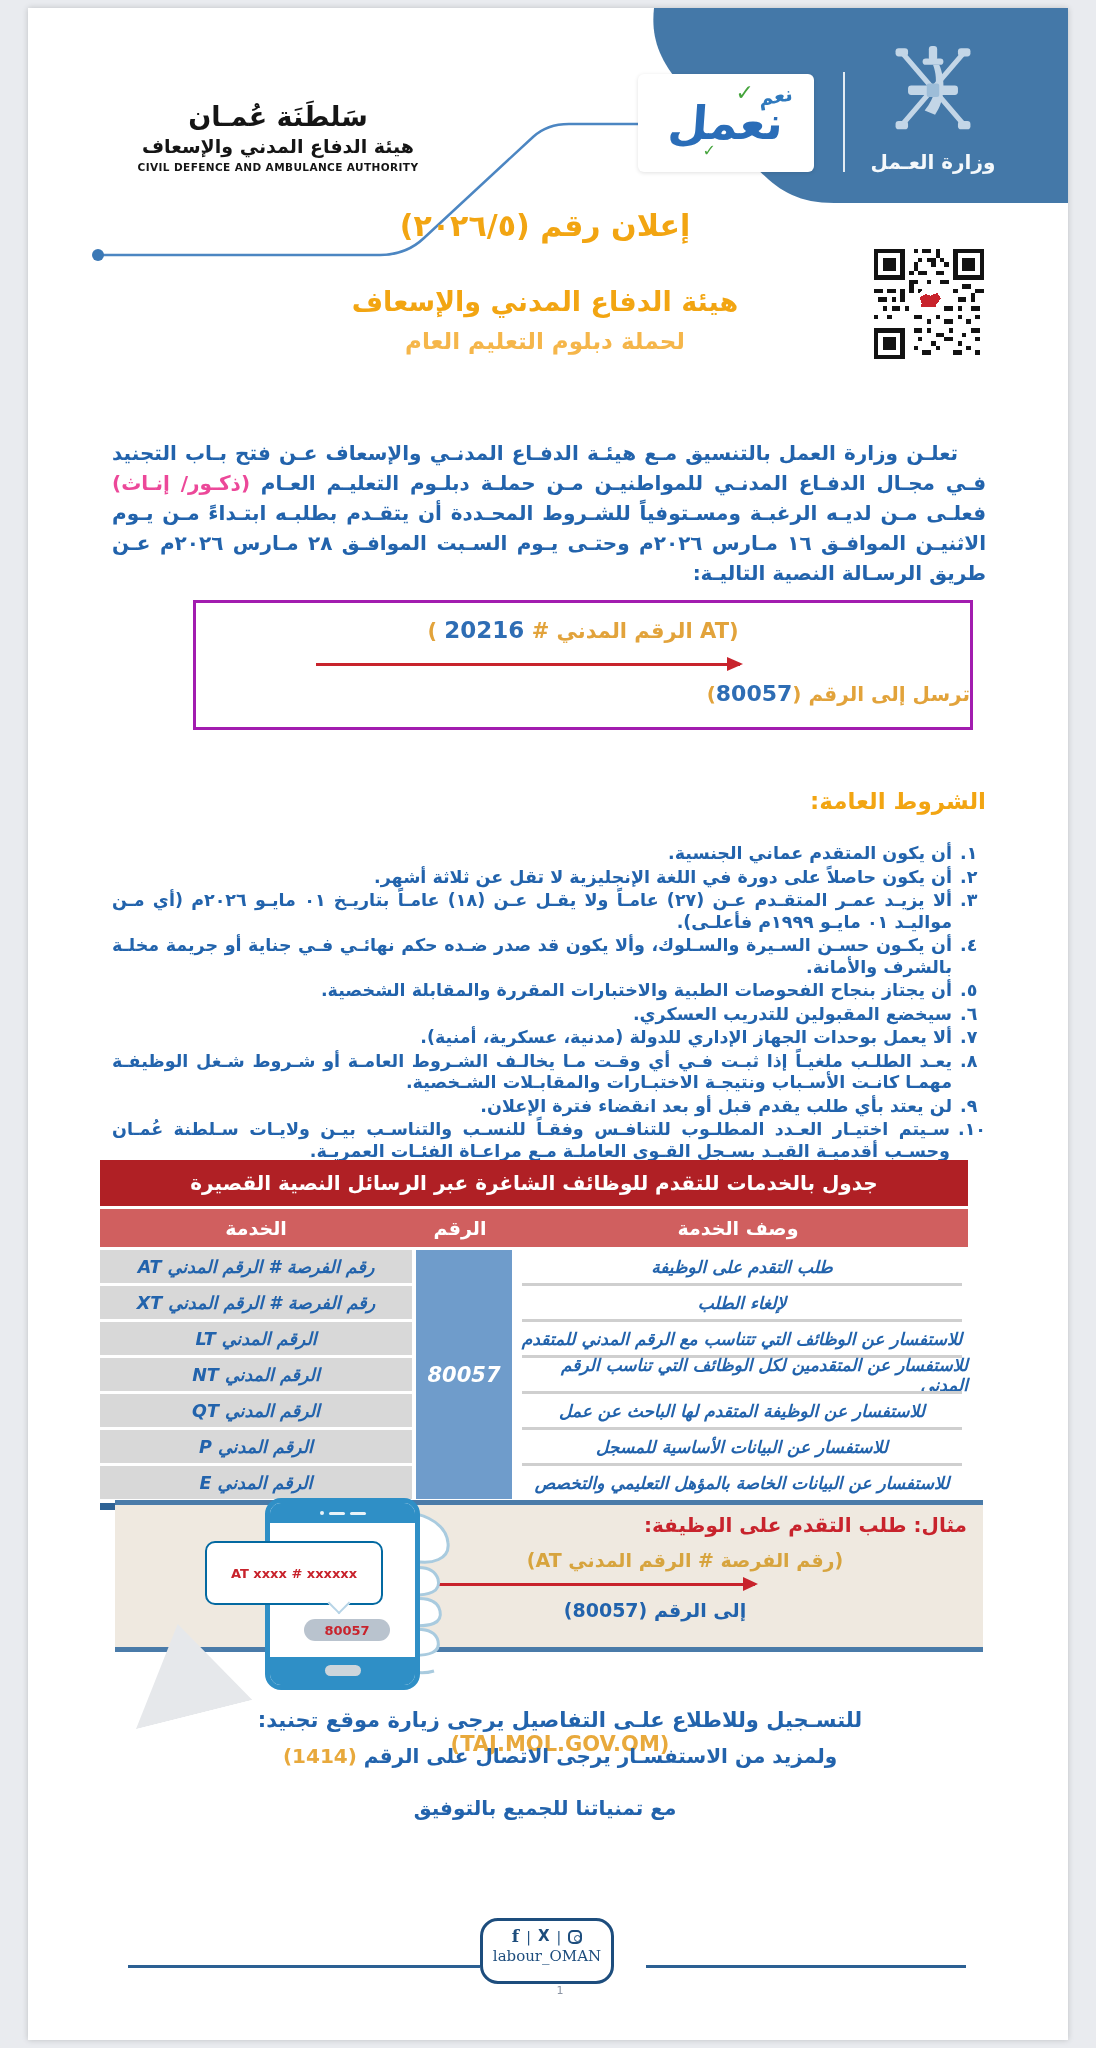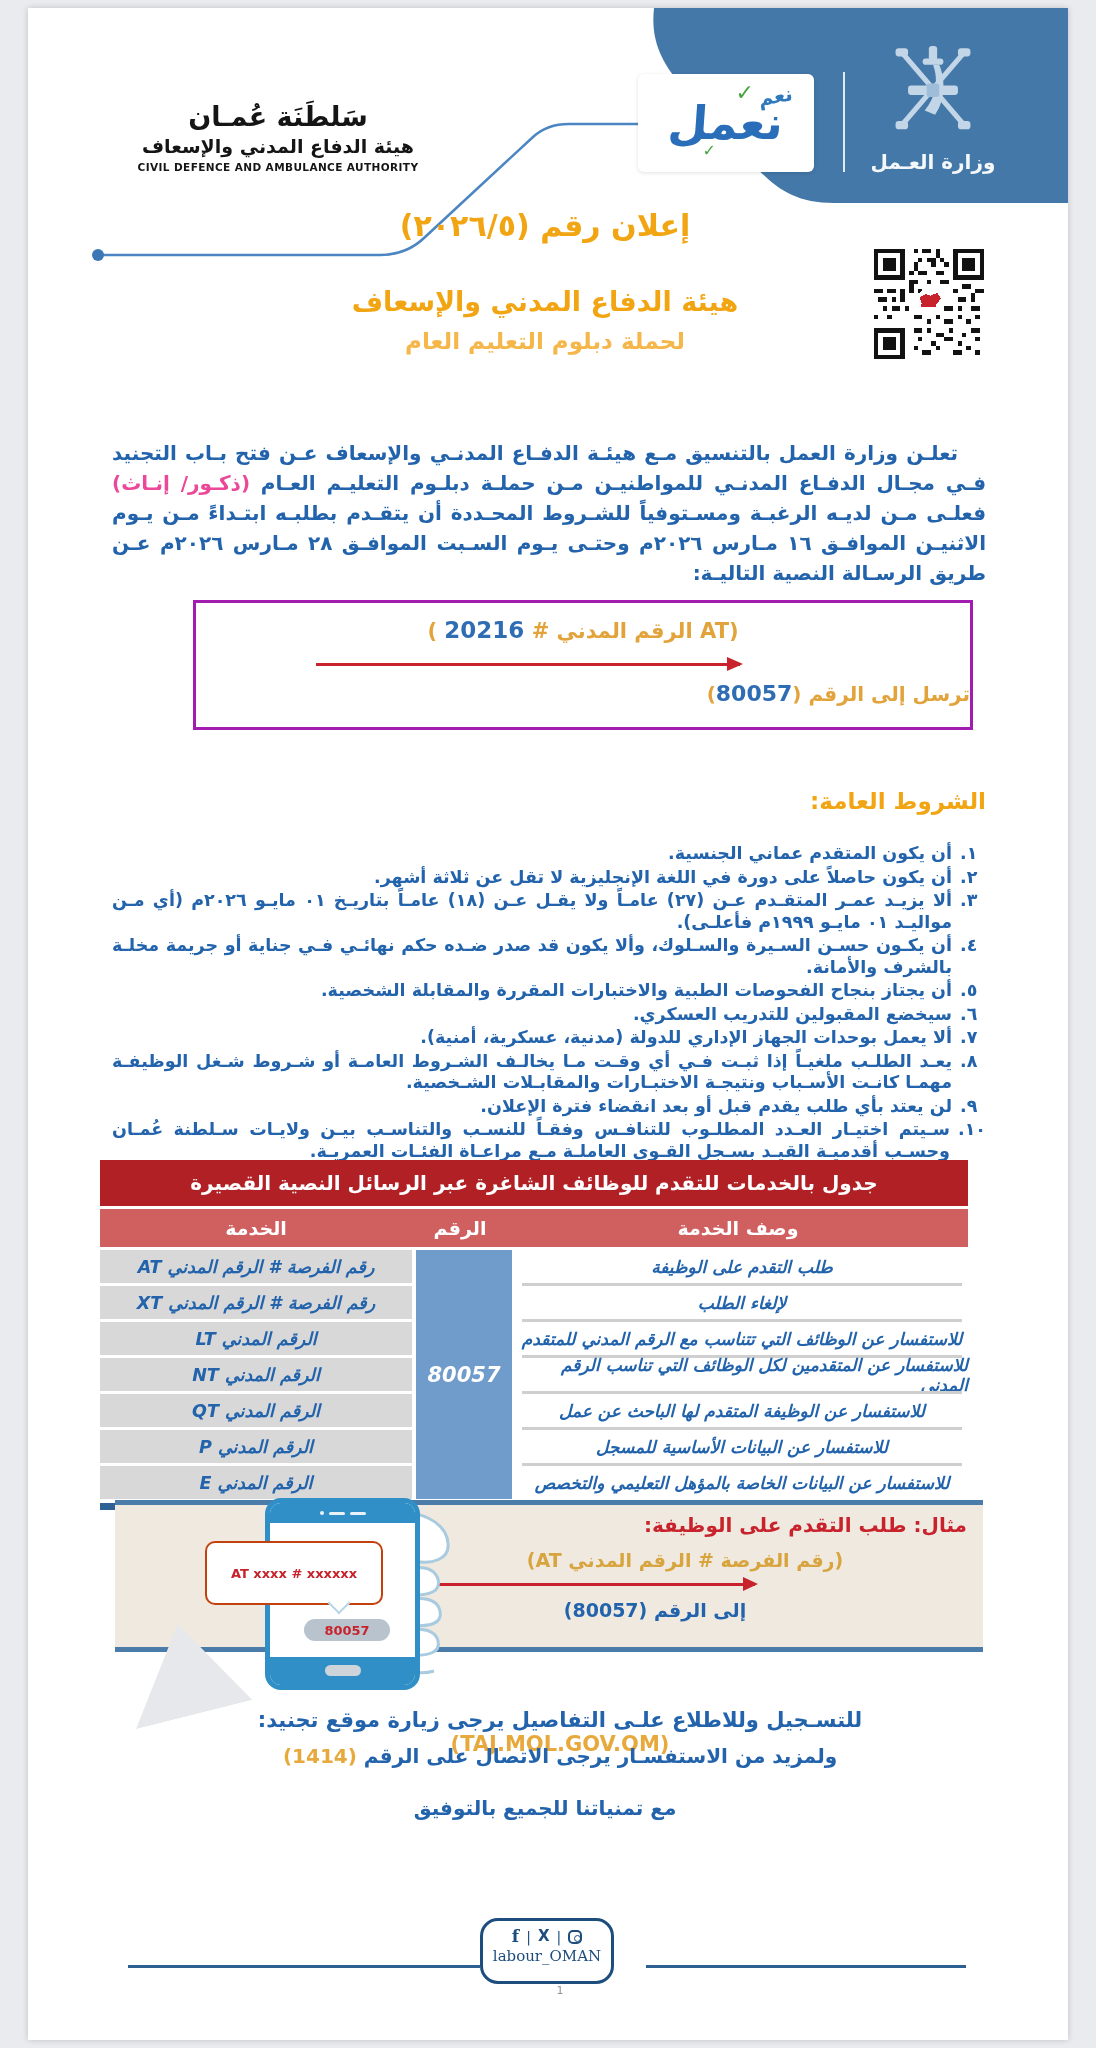--- a/index.html
+++ b/index.html
@@ -87,21 +87,21 @@
     clip-path:polygon(0 100%,55% 0,100% 100%);transform:rotate(-14deg);}
   .hand{position:absolute;left:352px;top:1505px;width:82px;height:175px;}
   .phone{position:absolute;left:237px;top:1490px;width:155px;height:192px;background:#fff;
     border:5px solid #2f8fc6;border-radius:16px;overflow:hidden;}
   .ph-top{height:20px;background:#2f8fc6;display:flex;align-items:center;justify-content:center;gap:5px;}
   .ph-top i{display:block;width:16px;height:3px;background:#e8f2f8;border-radius:2px;}
   .ph-top i.dot{width:4px;height:4px;border-radius:50%;}
   .ph-bottom{position:absolute;left:0;bottom:0;width:100%;height:28px;background:#2f8fc6;}
   .ph-home{width:36px;height:11px;background:#cdd5db;border-radius:6px;margin:8px auto 0;}
   .bubble{position:absolute;left:177px;top:1533px;width:178px;height:64px;background:#fff;
-    border:2px solid #c2410c;border-radius:10px;display:flex;align-items:center;justify-content:center;z-index:5;}
+    border:2px solid #0369a1;border-radius:10px;display:flex;align-items:center;justify-content:center;z-index:5;}
   .bubble::after{content:"";position:absolute;right:34px;bottom:-8px;width:14px;height:14px;background:#fff;
     border-right:2px solid #b7d4e6;border-bottom:2px solid #b7d4e6;transform:rotate(45deg);}
   .bubble span{color:#c8232c;font-size:13px;font-weight:bold;direction:ltr;}
   .scr-pill{position:absolute;left:276px;top:1611px;width:86px;height:22px;background:#b9c3ce;border-radius:11px;
     display:flex;align-items:center;justify-content:center;color:#c8232c;font-size:13px;font-weight:bold;z-index:6;}
 
   
   .reg1{position:absolute;left:120px;top:1700px;width:824px;text-align:center;direction:rtl;
     color:#2263ac;font-size:21px;font-weight:bold;}
   .reg1 .link{color:#e8a93c;}

